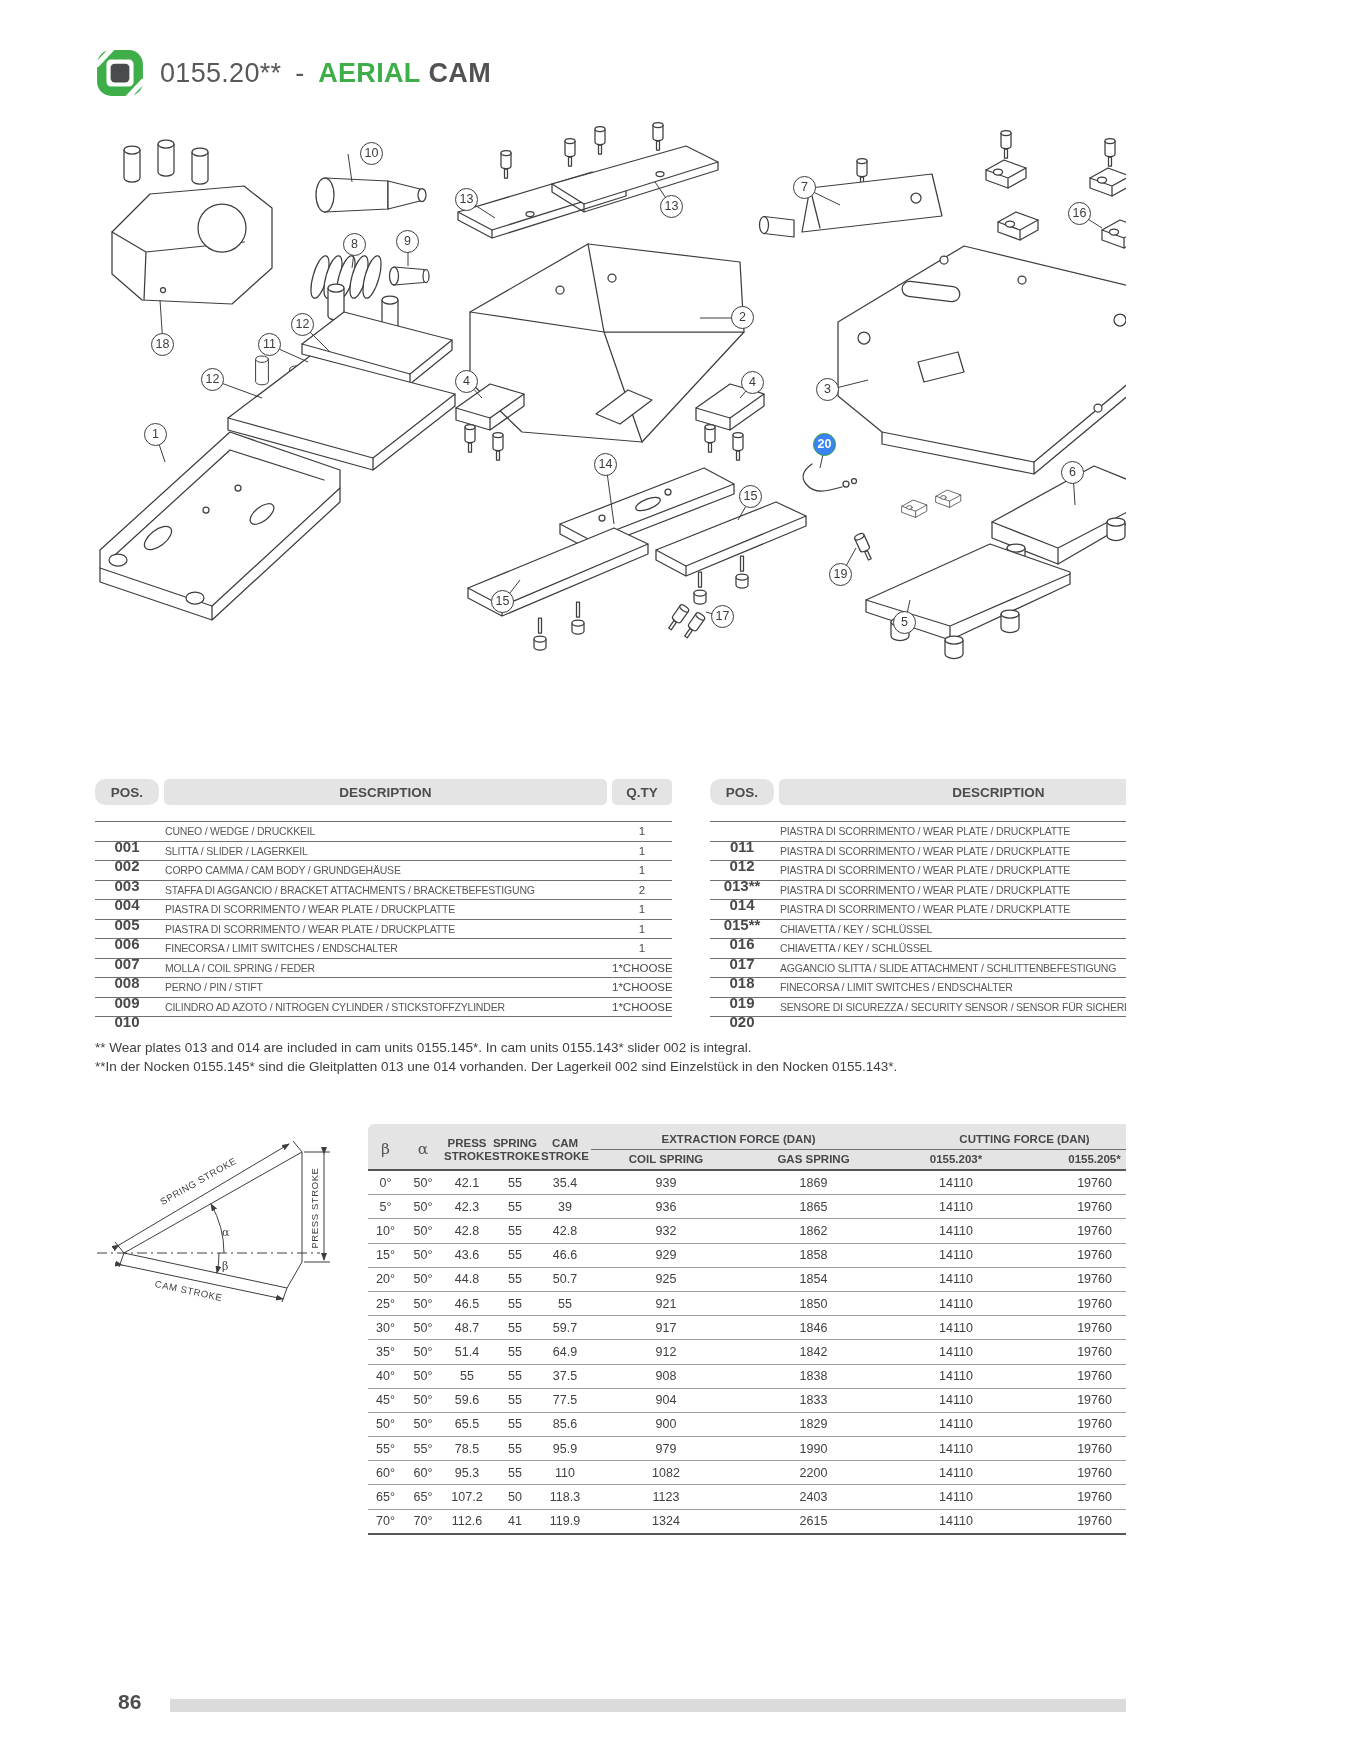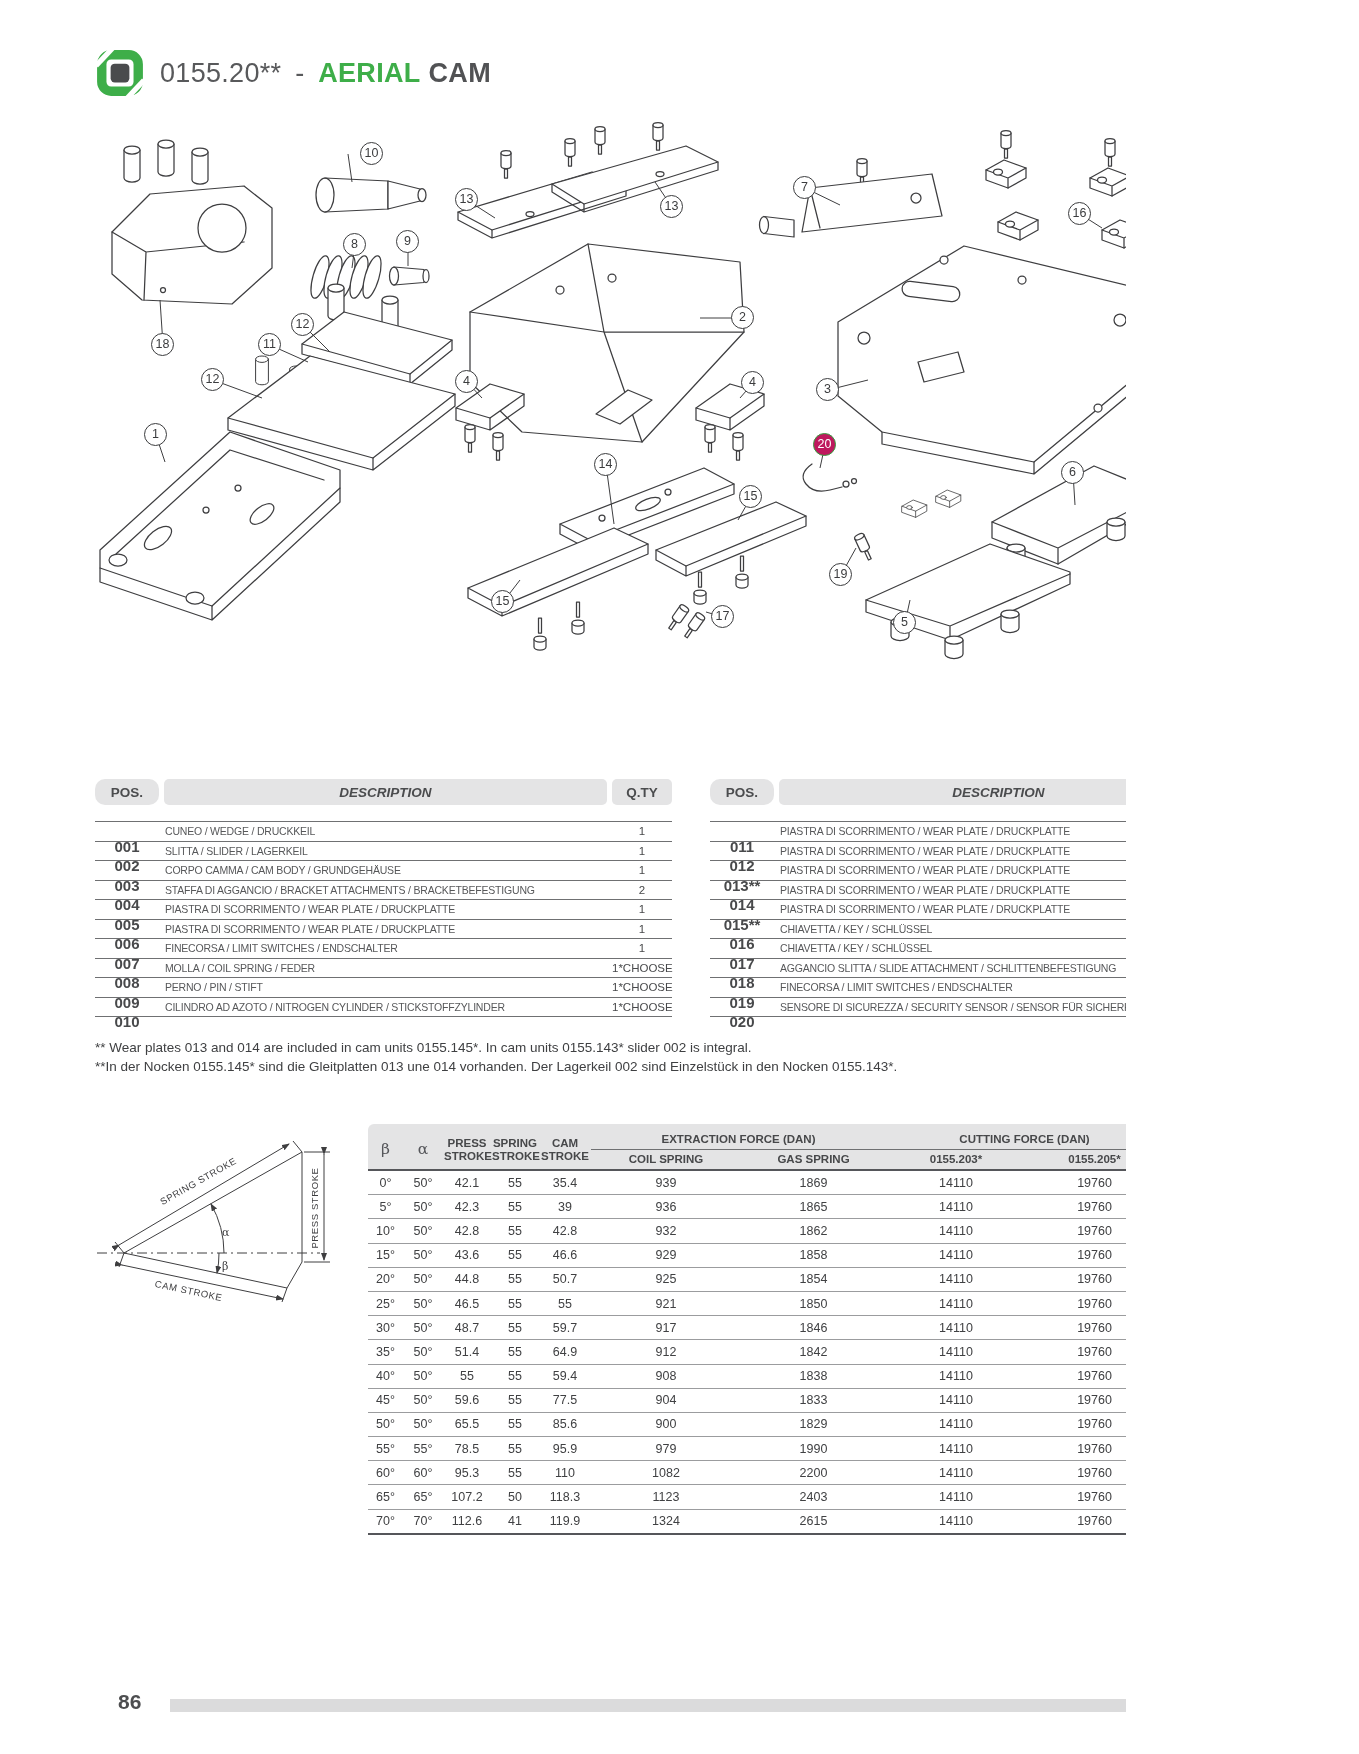--- a/index.html
+++ b/index.html
@@ -15,31 +15,31 @@
   .title .accent{font-weight:700;color:#3eae49;margin-right:8px;}
   .title .rest{font-weight:700;color:#515254;}
 
   
   .diagram-svg{position:absolute;left:0;top:118px;}
   .part{stroke:#3e3e40;fill:#fff;stroke-width:1.25;stroke-linejoin:round;stroke-linecap:round;}
   #leaders line{stroke:#3e3e40;stroke-width:1;}
   .callout{position:absolute;width:23px;height:23px;border:1.6px solid #3b3c3e;border-radius:50%;
            background:#fff;color:#3b3c3e;font-size:12.5px;line-height:20px;text-align:center;
            box-sizing:border-box;z-index:5;}
-  .callout-hl{background:#be185d;border-color:#35a040;color:#fff;font-weight:400;}
+  .callout-hl{background:#3b82f6;border-color:#35a040;color:#fff;font-weight:700;}
 
   
   .ptable{position:absolute;top:779px;}
   #ptable-left{left:95px;width:577px;}
   #ptable-right{left:710px;width:573px;}
   .phead{display:flex;height:26px;gap:5px;}
   .seg{background:#e4e4e5;border-radius:5px;font-weight:700;font-size:13.5px;color:#4b4c4e;
        display:flex;align-items:center;justify-content:center;}
   .seg-pos{width:64px;border-radius:10px;}
-  .seg-desc{flex:1;font-style:italic;}
+  .seg-desc{flex:1;}
   .seg-qty{width:60px;}
   .prows{margin-top:16px;border-bottom:1.5px solid #6f7072;}
   .prow{display:flex;height:19.5px;border-top:1.5px solid #6f7072;align-items:center;box-sizing:border-box;}
   .pc-pos{width:64px;text-align:center;font-weight:700;font-size:15px;color:#48494b;margin-top:30px;}
   .pc-desc{flex:1;font-size:10.5px;color:#57585a;letter-spacing:-.2px;padding-left:6px;
            white-space:nowrap;overflow:hidden;}
   .pc-qty{width:60px;text-align:center;font-size:11.5px;color:#48494b;white-space:nowrap;}
 
   
   .notes{position:absolute;left:95px;top:1038px;font-size:13.5px;color:#3f4042;line-height:19px;}
@@ -597,21 +597,21 @@
           <td>912</td>
           <td>1842</td>
           <td>14110</td>
           <td>19760</td>
         </tr>
         <tr>
           <td>40°</td>
           <td>50°</td>
           <td>55</td>
           <td>55</td>
-          <td>59.4</td>
+          <td>37.5</td>
           <td>908</td>
           <td>1838</td>
           <td>14110</td>
           <td>19760</td>
         </tr>
         <tr>
           <td>45°</td>
           <td>50°</td>
           <td>59.6</td>
           <td>55</td>

